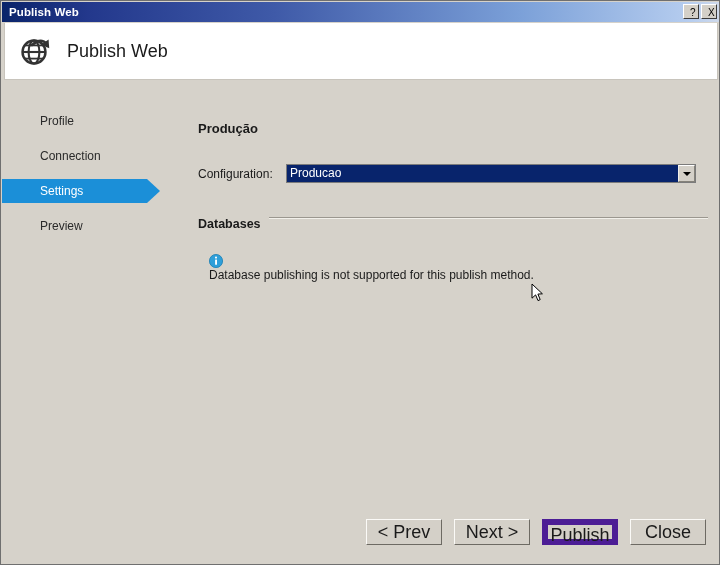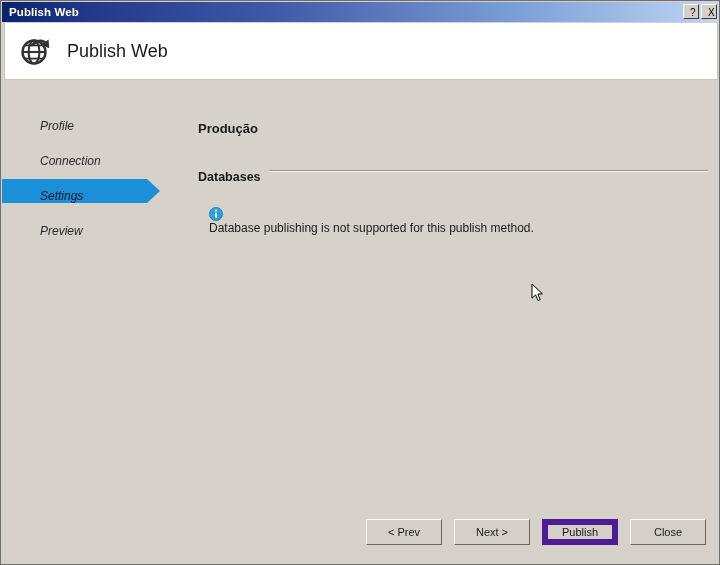--- a/index.html
+++ b/index.html
@@ -103,31 +103,30 @@
   .sidebar {
     position: absolute;
     left: 0;
     top: 28px;
     width: 178px;
   }
   .nav-item {
     position: relative;
     height: 24px;
     display: flex;
-    align-items: flex-end;
+    align-items: center;
     padding-left: 38px;
     font-size: 12px;
     color: #2a2a2a;
     margin-bottom: 11px;
     box-sizing: border-box;
     cursor: default;
-    font-style: italic;
   }
   .nav-item.selected {
-    color: #0f172a;
+    color: #ffffff;
     background: #1b8fd8;
     width: 145px;
   }
   .nav-item.selected::after {
     content: "";
     position: absolute;
     left: 145px;
     top: 0;
     width: 0;
     height: 0;
@@ -265,21 +264,21 @@
   }
   .btn {
     width: 76px;
     height: 26px;
     background: #d4d0c8;
     border: 1px solid #9e9a92;
     border-top-color: #fbfaf7;
     border-left-color: #fbfaf7;
     border-right-color: #6d6a63;
     border-bottom-color: #6d6a63;
-    font-size: 11px;
+    font-size: 18px;
     color: #1a1a1a;
     font-family: "Liberation Sans", sans-serif;
     cursor: default;
     box-sizing: border-box;
     padding: 0;
   }
   .btn.default {
     border: 6px solid #4c1d95;
     outline: none;
   }
@@ -336,20 +335,29 @@
       </div>
       <div class="nav-item">
         <span>Preview</span>
       </div>
     </div>
 
     <div class="content">
 
       <div class="section-title">Produção</div>
 
+      <div class="config-row">
+        <span class="config-label">Configuration:</span>
+        <div class="combobox">
+          <div class="combo-value">Producao</div>
+          <div class="combo-arrow">
+              <i></i>
+            </div>
+        </div>
+      </div>
 
 
       <div class="group-header">
         <span class="group-header-text">Databases</span>
         <span class="group-rule"></span>
       </div>
 
       <div class="info-row">
         <span class="info-icon">
           <svg viewBox="0 0 14 14" width="14" height="14" aria-hidden="true">

